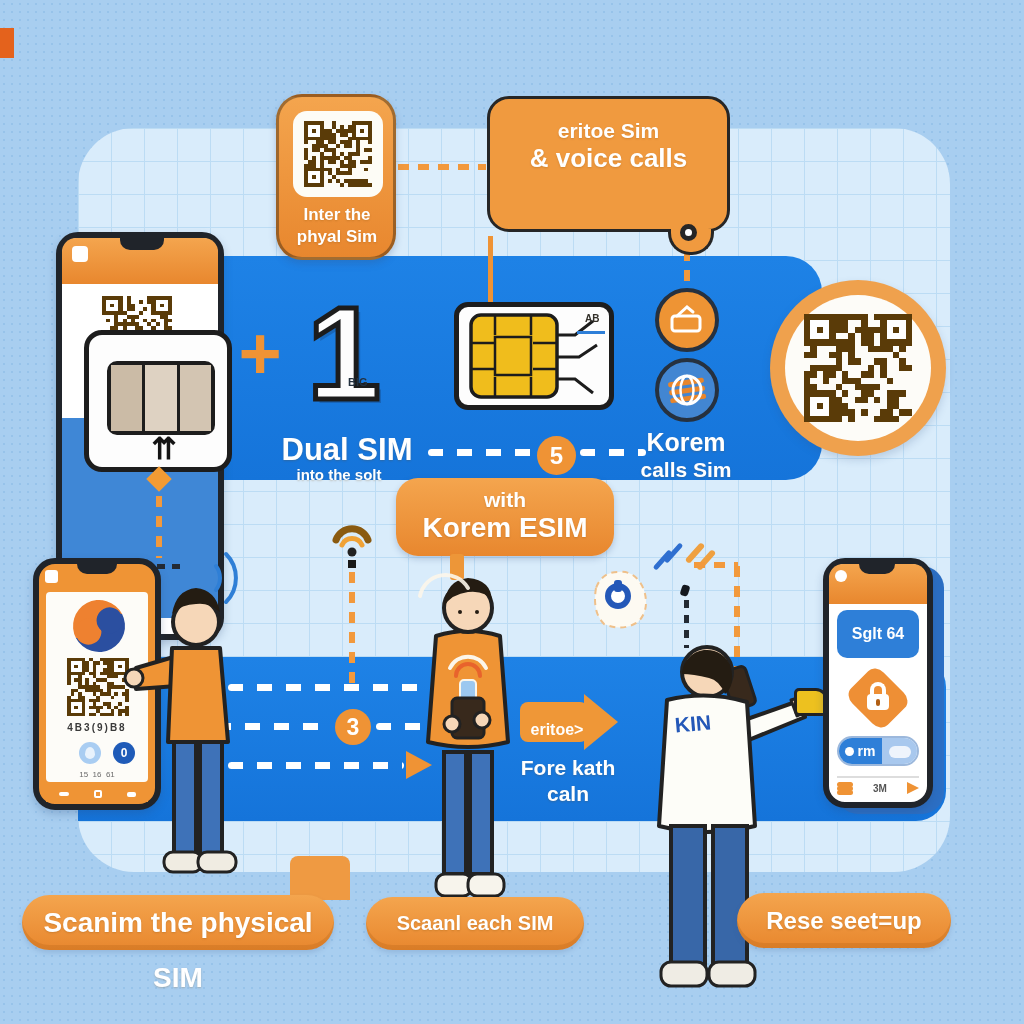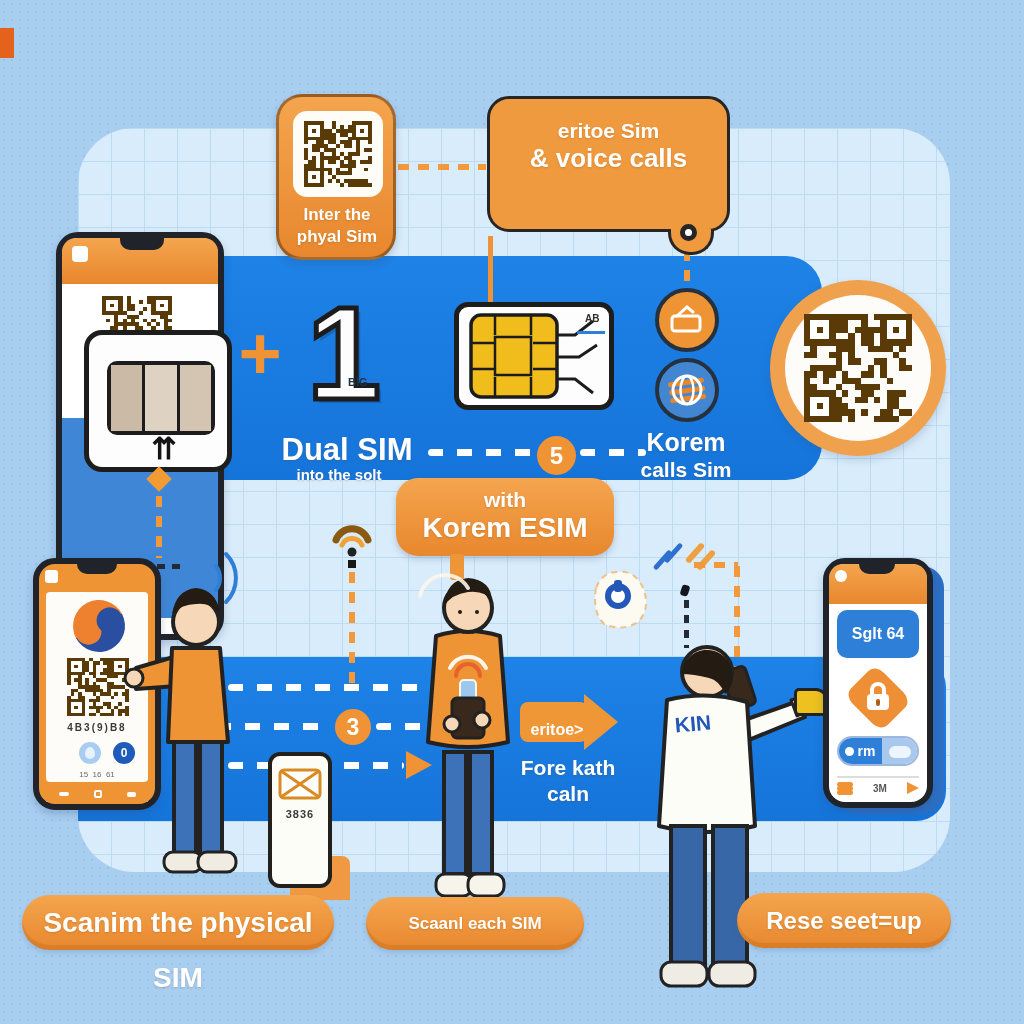--- a/index.html
+++ b/index.html
@@ -644,27 +644,20 @@
     <path d="M50 92 L98 92 L106 186 L46 186 Z" fill="#ef9435" stroke="#222" stroke-width="4" stroke-linejoin="round"></path>
     <circle cx="74" cy="66" r="23" fill="#f6d7b8" stroke="#222" stroke-width="4"></circle>
     <path d="M50 58 Q54 34 74 32 Q94 34 98 56 Q86 46 74 48 Q60 48 50 58 Z" fill="#241c12"></path>
     <rect x="52" y="186" width="22" height="112" fill="#3e72b8" stroke="#222" stroke-width="4"></rect>
     <rect x="78" y="186" width="22" height="112" fill="#3e72b8" stroke="#222" stroke-width="4"></rect>
     <rect x="42" y="296" width="38" height="20" rx="9" fill="#f0ece2" stroke="#222" stroke-width="3"></rect>
     <rect x="76" y="296" width="38" height="20" rx="9" fill="#f0ece2" stroke="#222" stroke-width="3"></rect>
   </svg>
 
   <div class="abs" style="left:290px;top:856px;width:60px;height:44px;background:#ef9a42;border-radius:8px 8px 0 0;"></div>
-  <div class="abs" style="left:268px;top:752px;width:64px;height:136px;background:#fdfdf8;border:4px solid #23201c;border-radius:12px;">
-    <svg width="44" height="32" viewBox="0 0 44 32" style="margin:12px 6px 4px;">
-      <rect x="2" y="2" width="40" height="28" rx="4" fill="#fff" stroke="#d98a20" stroke-width="3"></rect>
-      <path d="M3 3 L41 29 M41 3 L3 29" stroke="#d98a20" stroke-width="3"></path>
-    </svg>
-    <div style="font-size:11px;font-weight:bold;color:#3a3a3a;text-align:center;letter-spacing:1px;">3836</div>
-  </div>
 
   <svg class="abs" style="left:408px;top:570px;" width="120" height="340" viewBox="0 0 120 340">
     <path d="M28 66 Q60 56 92 66 L100 172 Q60 182 20 172 Z" fill="#ef9435" stroke="#222" stroke-width="4" stroke-linejoin="round"></path>
     <circle cx="60" cy="38" r="24" fill="#f6d7b8" stroke="#222" stroke-width="4"></circle>
     <path d="M36 36 Q38 10 60 8 Q84 10 84 32 Q78 20 60 22 Q44 24 36 36 Z" fill="#241c12"></path>
     <circle cx="52" cy="42" r="2" fill="#241c12"></circle>
       <circle cx="69" cy="42" r="2" fill="#241c12"></circle>
     <path d="M12 26 A26 26 0 0 1 60 18" fill="none" stroke="#fcf6ea" stroke-width="4" stroke-linecap="round" opacity="0.9"></path>
     <path d="M42 98 A20 20 0 0 1 78 98" fill="none" stroke="#fcf6ea" stroke-width="4" stroke-linecap="round"></path>
     <path d="M48 106 A12 12 0 0 1 72 106" fill="none" stroke="#e8632c" stroke-width="4" stroke-linecap="round"></path>
@@ -747,19 +740,19 @@
       <span style="width:16px;height:5px;background:#ef9335;border-radius:3px;box-shadow:-0px -4px 0 #ef9335, 0 4px 0 #ef9335;"></span>
       <span style="font-size:10px;font-weight:bold;color:#555;">3M</span>
       <span style="width:0;height:0;border-top:6px solid transparent;border-bottom:6px solid transparent;border-left:12px solid #ef9335;"></span>
     </div>
   </div>
 
   <div class="abs o-grad bar" style="left:22px;top:895px;width:312px;height:55px;">
     <div class="wt" style="line-height:55px;font-size:28px;">Scanim the physical SIM</div>
   </div>
   <div class="abs o-grad bar" style="left:366px;top:897px;width:218px;height:53px;">
-    <div class="wt" style="line-height:53px;font-size:17px;">Scaanl each SIM</div>
+    <div class="wt" style="line-height:53px;font-size:20px;">Scaanl each SIM</div>
   </div>
   <div class="abs o-grad bar" style="left:737px;top:893px;width:214px;height:55px;">
     <div class="wt" style="line-height:55px;font-size:24px;">Rese seet=up</div>
   </div>
 
 </div>
 
 </body></html>

